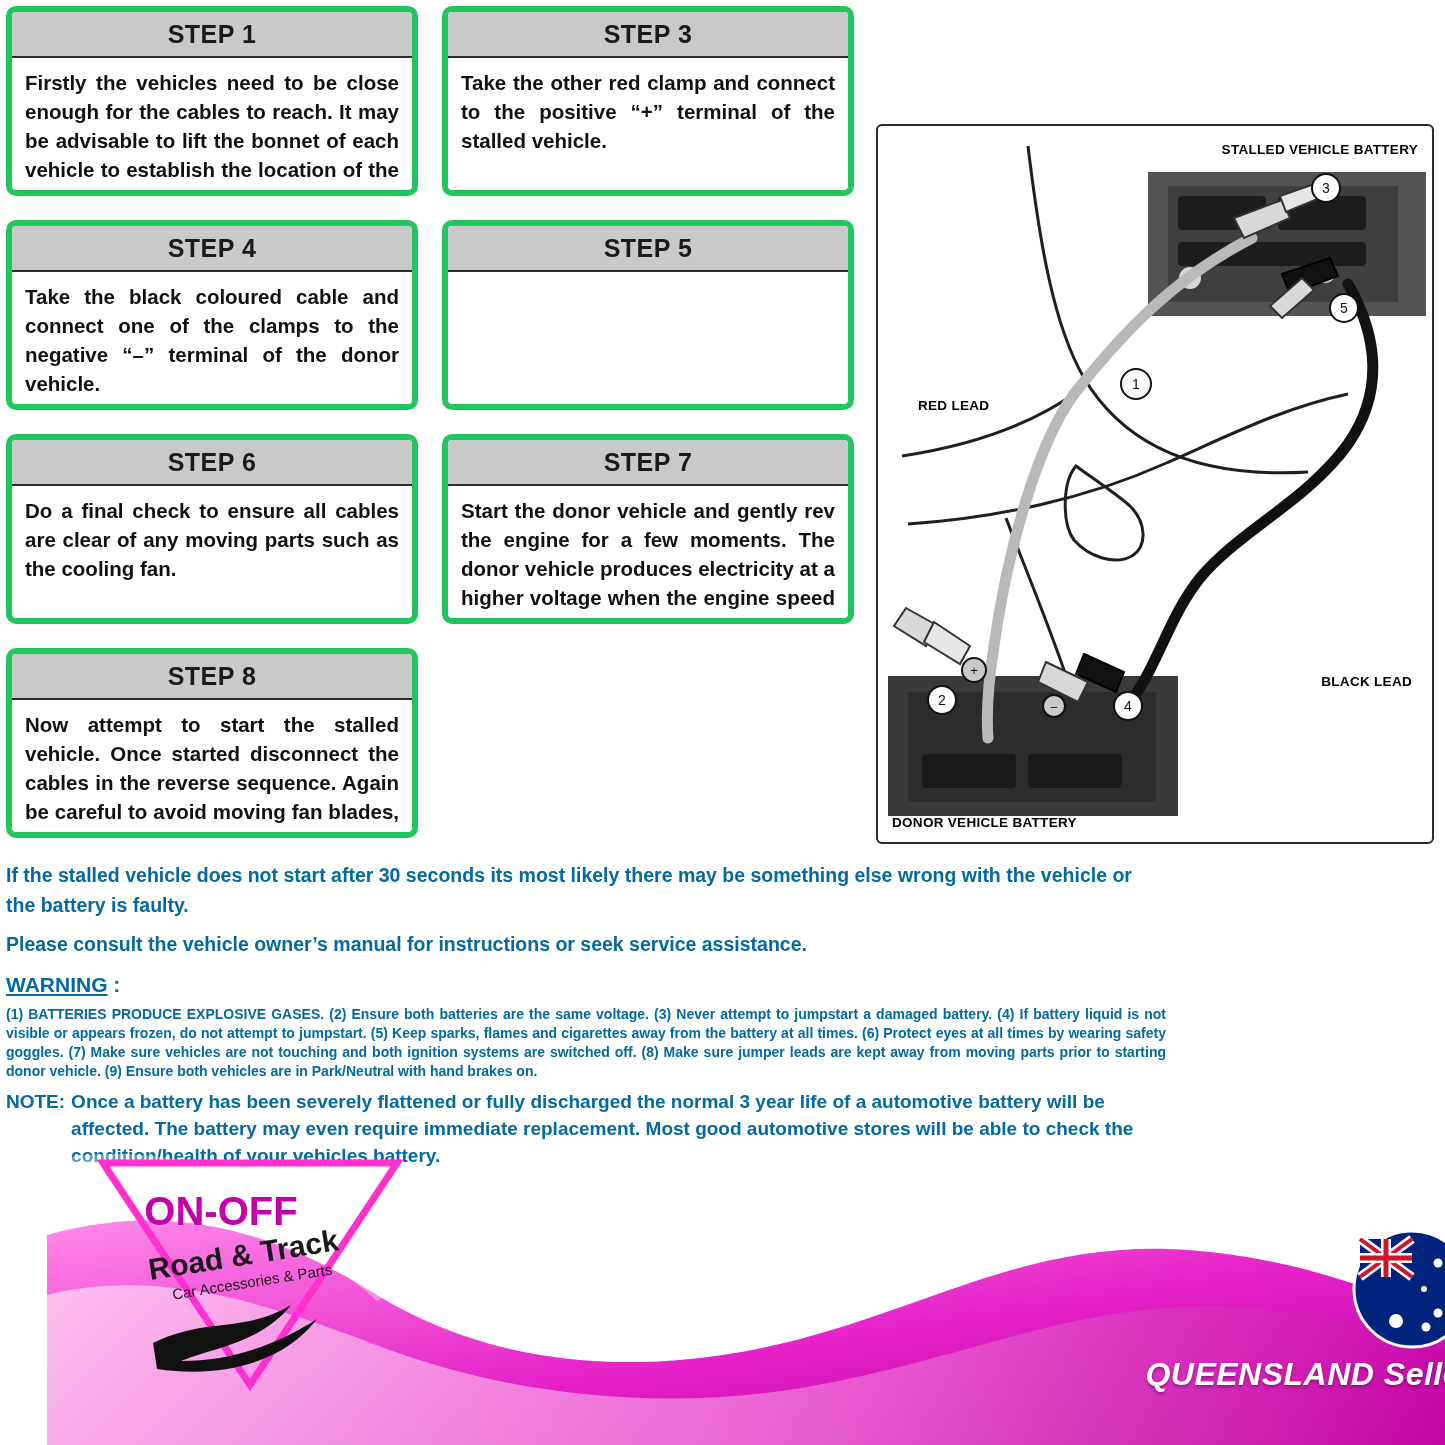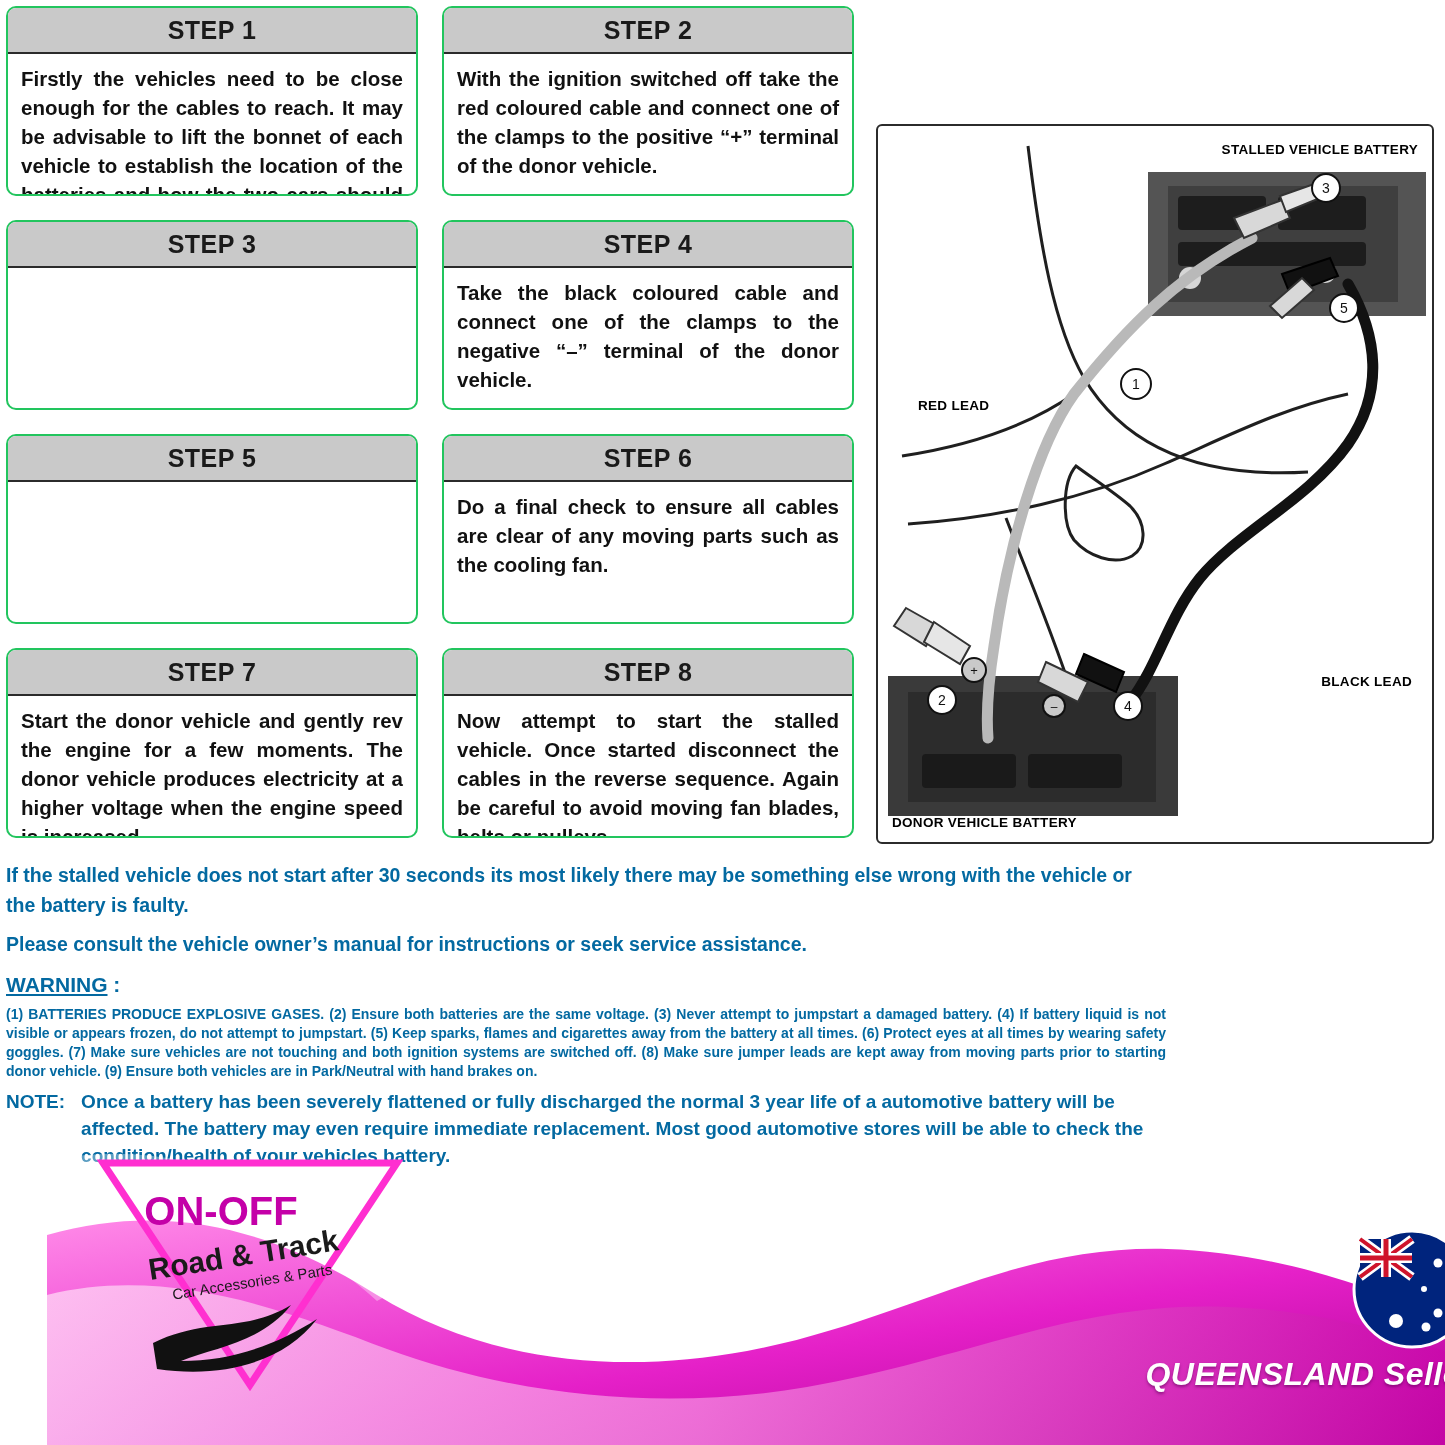--- a/index.html
+++ b/index.html
@@ -14,21 +14,21 @@
 
   
   .steps{
     position:absolute;left:6px;top:6px;width:848px;
     display:grid;
     grid-template-columns:412px 412px;
     grid-template-rows:190px 190px 190px 190px;
     column-gap:24px;row-gap:24px;
   }
   .step-card{
-    border:2px solid #22c55e;
+    border:6px solid #22c55e;
     border-radius:10px;
     background:#ffffff;
     overflow:hidden;
     display:flex;flex-direction:column;
     box-sizing:border-box;
   }
   .step-head{
     background:#c9c9c9;
     border-bottom:2px solid #2b2b2b;
     text-align:center;
@@ -66,21 +66,21 @@
 
   
   .note-block{
     position:absolute;left:6px;top:860px;width:1160px;
     font-size:19.5px;font-weight:bold;color:#0369a1;line-height:1.55;
   }
   .note-block p{margin:0 0 9px 0;}
   .warning-head{margin:6px 0 4px 0;font-size:21px;font-weight:bold;}
   .warning-head u{text-decoration:underline;}
   .warn-body{font-size:14px;line-height:1.36;text-align:justify;}
-  .note-last{display:flex;gap:16px;margin-top:8px;font-size:19px;line-height:1.4;}
+  .note-last{display:flex;gap:6px;margin-top:8px;font-size:19px;line-height:1.4;}
   .note-last .tag{flex:0 0 auto;font-weight:bold;}
   .note-last .txt{flex:1 1 auto;}
 
   
   .footer-wrap{position:absolute;left:0;bottom:0;width:1445px;height:320px;pointer-events:none;padding-left:47px;}
   .brand{
     position:absolute;left:95px;bottom:48px;width:310px;height:250px;
   }
   .qld{
     position:absolute;right:18px;bottom:52px;
@@ -94,27 +94,24 @@
 
 <div class="sheet">
 
   <div class="steps">
 
     <div class="step-card">
       <div class="step-head">STEP 1</div>
       <div class="step-body">Firstly the vehicles need to be close enough for the cables to reach. It may be advisable to lift the bonnet of each vehicle to establish the location of the batteries and how the two cars should be positioned.</div>
     </div>
 
-    <div class="step-card">
-      <div class="step-head">STEP 2</div>
-      <div class="step-body">With the ignition switched off take the red coloured cable and connect one of the clamps to the positive “+” terminal of the donor vehicle.</div>
-    </div>
 
     <div class="step-card">
       <div class="step-head">STEP 3</div>
+      <div class="step-body">Take the other red clamp and connect to the positive “+” terminal of the stalled vehicle.</div>
     </div>
 
     <div class="step-card">
       <div class="step-head">STEP 4</div>
       <div class="step-body">Take the black coloured cable and connect one of the clamps to the negative “–” terminal of the donor vehicle.</div>
     </div>
 
     <div class="step-card">
       <div class="step-head">STEP 5</div>
     </div>

